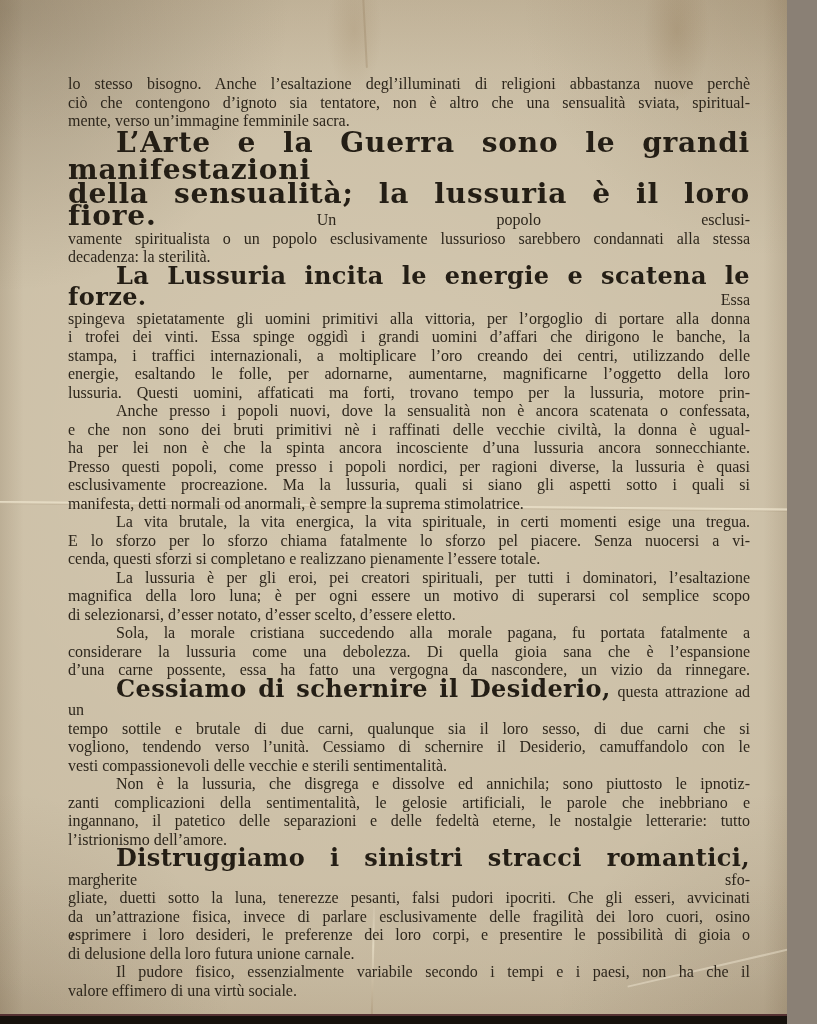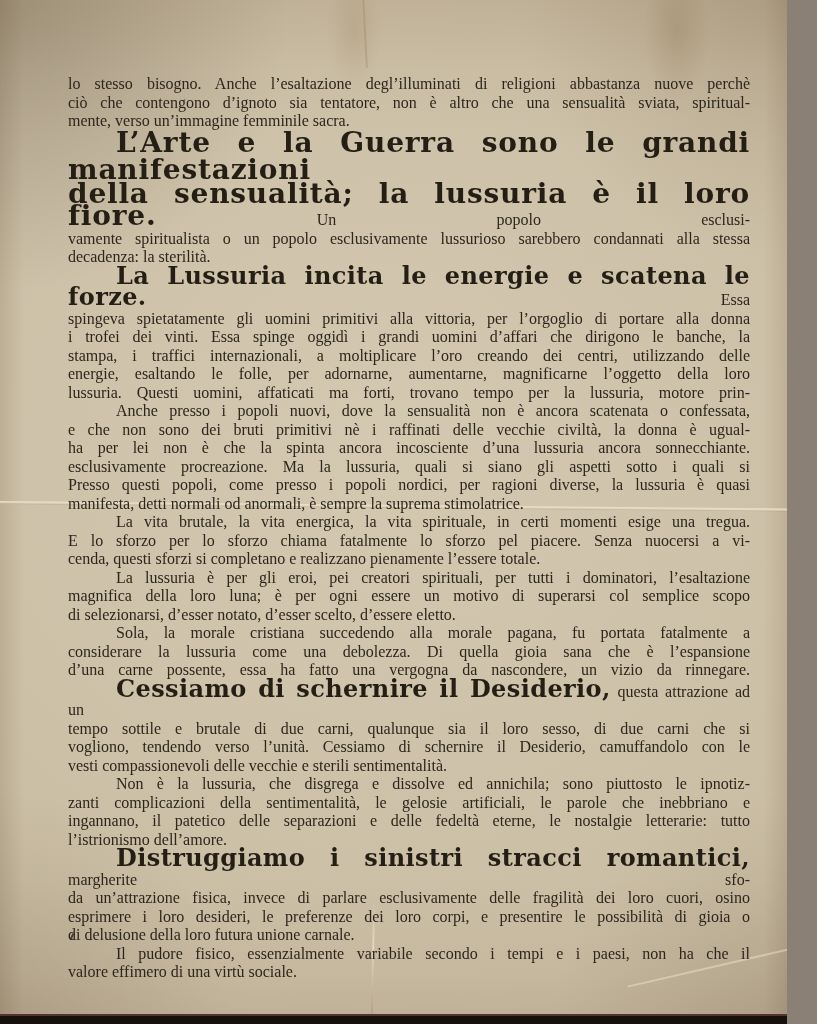--- a/index.html
+++ b/index.html
@@ -119,41 +119,42 @@
       <div class="line last"><span class="r">decadenza: la sterilità.</span></div>
       <div class="line indent"><span class="b">La Lussuria incita le energie e scatena le forze.</span><span class="r"> Essa</span></div>
       <div class="line"><span class="r">spingeva spietatamente gli uomini primitivi alla vittoria, per l’orgoglio di portare alla donna</span></div>
       <div class="line"><span class="r">i trofei dei vinti. Essa spinge oggidì i grandi uomini d’affari che dirigono le banche, la</span></div>
       <div class="line"><span class="r">stampa, i traffici internazionali, a moltiplicare l’oro creando dei centri, utilizzando delle</span></div>
       <div class="line"><span class="r">energie, esaltando le folle, per adornarne, aumentarne, magnificarne l’oggetto della loro</span></div>
       <div class="line"><span class="r">lussuria. Questi uomini, affaticati ma forti, trovano tempo per la lussuria, motore prin-</span></div>
       <div class="line indent"><span class="r">Anche presso i popoli nuovi, dove la sensualità non è ancora scatenata o confessata,</span></div>
       <div class="line"><span class="r">e che non sono dei bruti primitivi nè i raffinati delle vecchie civiltà, la donna è ugual-</span></div>
       <div class="line"><span class="r">ha per lei non è che la spinta ancora incosciente d’una lussuria ancora sonnecchiante.</span></div>
+      <div class="line"><span class="r">Presso questi popoli, come presso i popoli nordici, per ragioni diverse, la lussuria è quasi</span></div>
       <div class="line"><span class="r">esclusivamente procreazione. Ma la lussuria, quali si siano gli aspetti sotto i quali si</span></div>
-      <div class="line"><span class="r">Presso questi popoli, come presso i popoli nordici, per ragioni diverse, la lussuria è quasi</span></div>
       <div class="line last"><span class="r">manifesta, detti normali od anormali, è sempre la suprema stimolatrice.</span></div>
       <div class="line indent"><span class="r">La vita brutale, la vita energica, la vita spirituale, in certi momenti esige una tregua.</span></div>
       <div class="line"><span class="r">E lo sforzo per lo sforzo chiama fatalmente lo sforzo pel piacere. Senza nuocersi a vi-</span></div>
       <div class="line last"><span class="r">cenda, questi sforzi si completano e realizzano pienamente l’essere totale.</span></div>
       <div class="line indent"><span class="r">La lussuria è per gli eroi, pei creatori spirituali, per tutti i dominatori, l’esaltazione</span></div>
       <div class="line"><span class="r">magnifica della loro luna; è per ogni essere un motivo di superarsi col semplice scopo</span></div>
       <div class="line last"><span class="r">di selezionarsi, d’esser notato, d’esser scelto, d’essere eletto.</span></div>
       <div class="line indent"><span class="r">Sola, la morale cristiana succedendo alla morale pagana, fu portata fatalmente a</span></div>
       <div class="line"><span class="r">considerare la lussuria come una debolezza. Di quella gioia sana che è l’espansione</span></div>
       <div class="line"><span class="r">d’una carne possente, essa ha fatto una vergogna da nascondere, un vizio da rinnegare.</span></div>
       <div class="line indent"><span class="b">Cessiamo di schernire il Desiderio,</span><span class="r"> questa attrazione ad un</span></div>
       <div class="line"><span class="r">tempo sottile e brutale di due carni, qualunque sia il loro sesso, di due carni che si</span></div>
       <div class="line"><span class="r">vogliono, tendendo verso l’unità. Cessiamo di schernire il Desiderio, camuffandolo con le</span></div>
       <div class="line last"><span class="r">vesti compassionevoli delle vecchie e sterili sentimentalità.</span></div>
       <div class="line indent"><span class="r">Non è la lussuria, che disgrega e dissolve ed annichila; sono piuttosto le ipnotiz-</span></div>
       <div class="line"><span class="r">zanti complicazioni della sentimentalità, le gelosie artificiali, le parole che inebbriano e</span></div>
       <div class="line"><span class="r">ingannano, il patetico delle separazioni e delle fedeltà eterne, le nostalgie letterarie: tutto</span></div>
       <div class="line last"><span class="r">l’istrionismo dell’amore.</span></div>
       <div class="line indent"><span class="b">Distruggiamo i sinistri stracci romantici,</span><span class="r"> margherite sfo-</span></div>
+      <div class="line"><span class="r">gliate, duetti sotto la luna, tenerezze pesanti, falsi pudori ipocriti. Che gli esseri, avvicinati</span></div>
       <div class="line"><span class="r">da un’attrazione fisica, invece di parlare esclusivamente delle fragilità dei loro cuori, osino</span></div>
       <div class="line"><span class="r">esprimere i loro desideri, le preferenze dei loro corpi, e presentire le possibilità di gioia o</span></div>
       <div class="line last"><span class="r">di delusione della loro futura unione carnale.</span></div>
       <div class="line indent"><span class="r">Il pudore fisico, essenzialmente variabile secondo i tempi e i paesi, non ha che il</span></div>
       <div class="line last"><span class="r">valore effimero di una virtù sociale.</span></div>
     </div>
   <div class="bottom-strip"></div>
 </div>
 
 </body></html>

